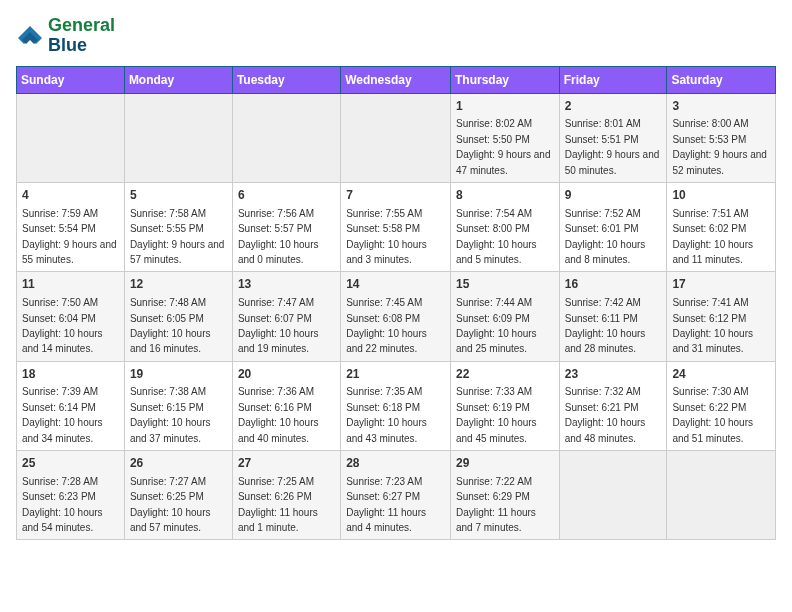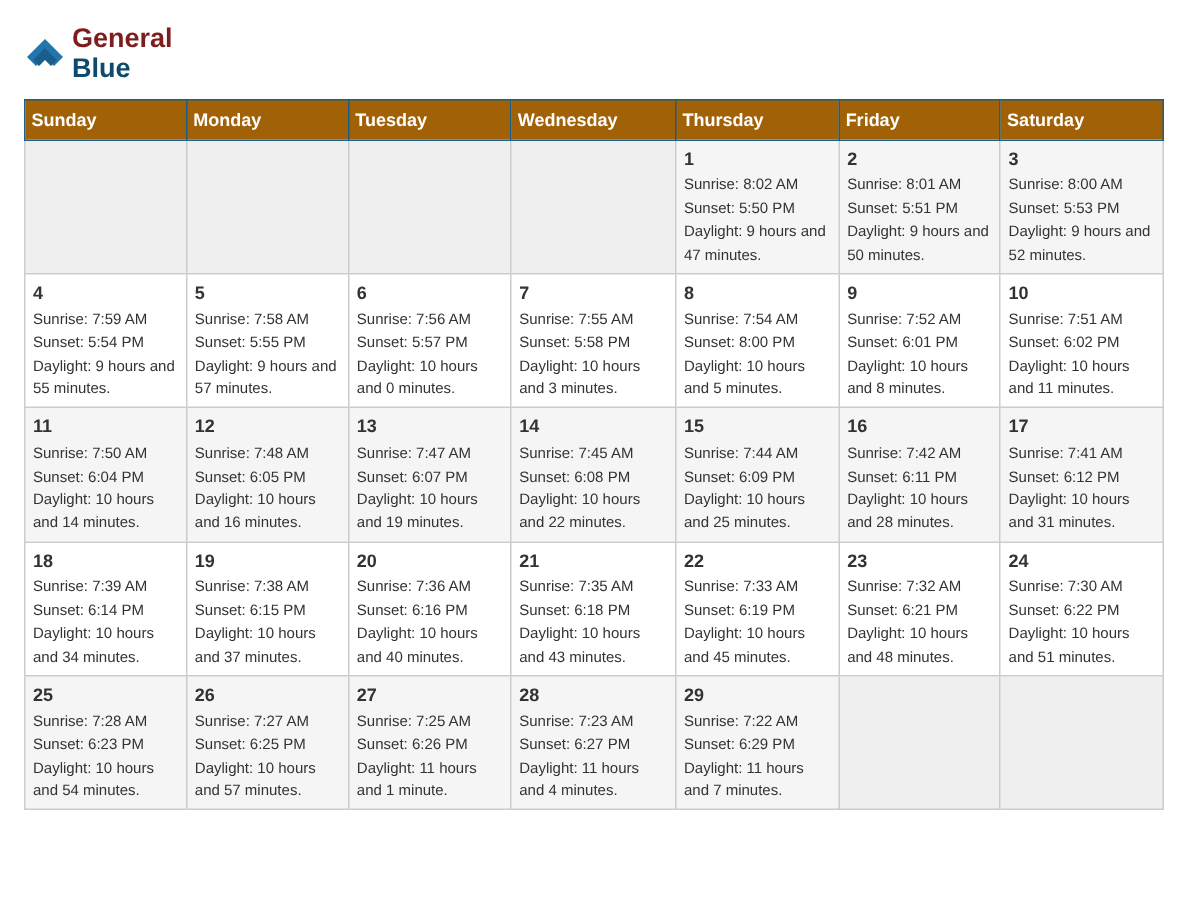--- a/index.html
+++ b/index.html
@@ -21,21 +21,21 @@
       align-items: center;
       gap: 4px;
     }
     .logo-text {
       font-size: 18px;
       font-weight: bold;
       color: #333;
       line-height: 1.1;
     }
     .logo-text span {
-      color: #7f1d1d;
+      color: #15803d;
     }
     .logo-icon {
       width: 28px;
       height: 24px;
     }
     .title-block {
       text-align: right;
     }
     .month-title {
       font-size: 32px;
@@ -45,21 +45,21 @@
     .subtitle {
       font-size: 14px;
       color: #555;
     }
     table {
       width: 100%;
       border-collapse: collapse;
       font-size: 11px;
     }
     thead tr th {
-      background-color: #a16207;
+      background-color: #8b5cf6;
       color: #fff;
       padding: 6px 4px;
       text-align: left;
       font-size: 12px;
       font-weight: bold;
       border: 1px solid #1a5f8c;
     }
     tbody tr td {
       border: 1px solid #ccc;
       vertical-align: top;

